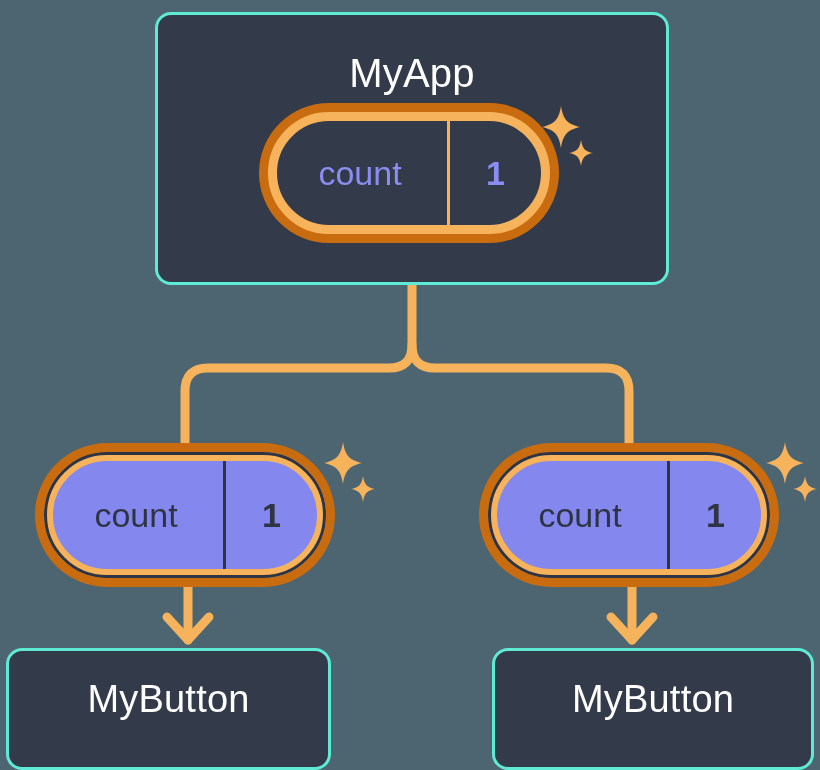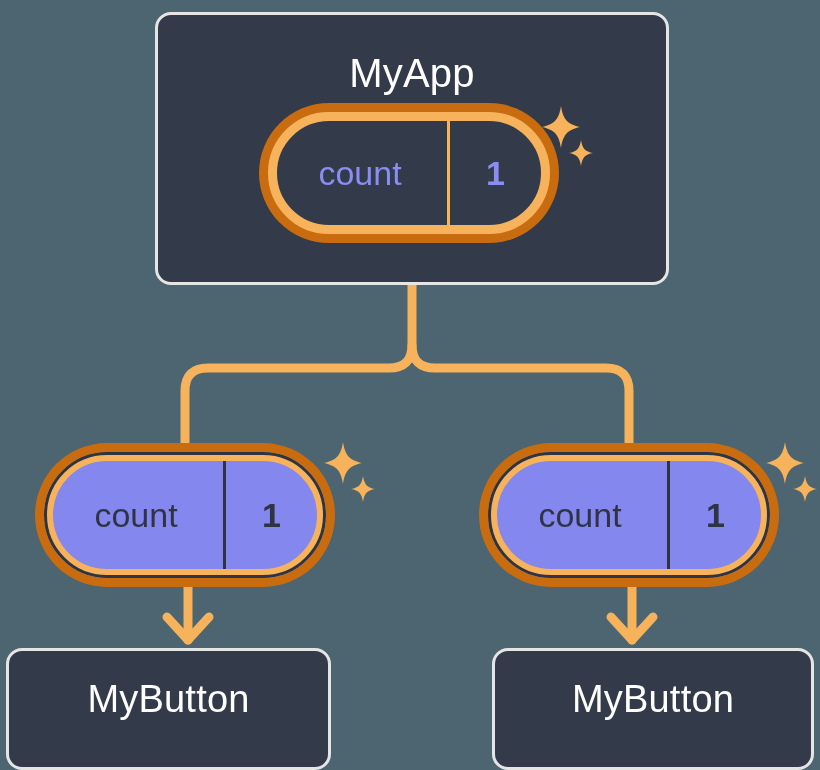--- a/index.html
+++ b/index.html
@@ -25,21 +25,21 @@
     width: 820px;
     height: 770px;
     pointer-events: none;
   }
 
   
   .node-card {
     position: absolute;
     box-sizing: border-box;
     background: #333A49;
-    border: 3px solid #e5e5e5;
+    border: 3px solid #5eead4;
     border-radius: 16px;
   }
   .card-title {
     position: absolute;
     left: 0;
     width: 100%;
     text-align: center;
     color: #ffffff;
     font-weight: 400;
     letter-spacing: 0.2px;

